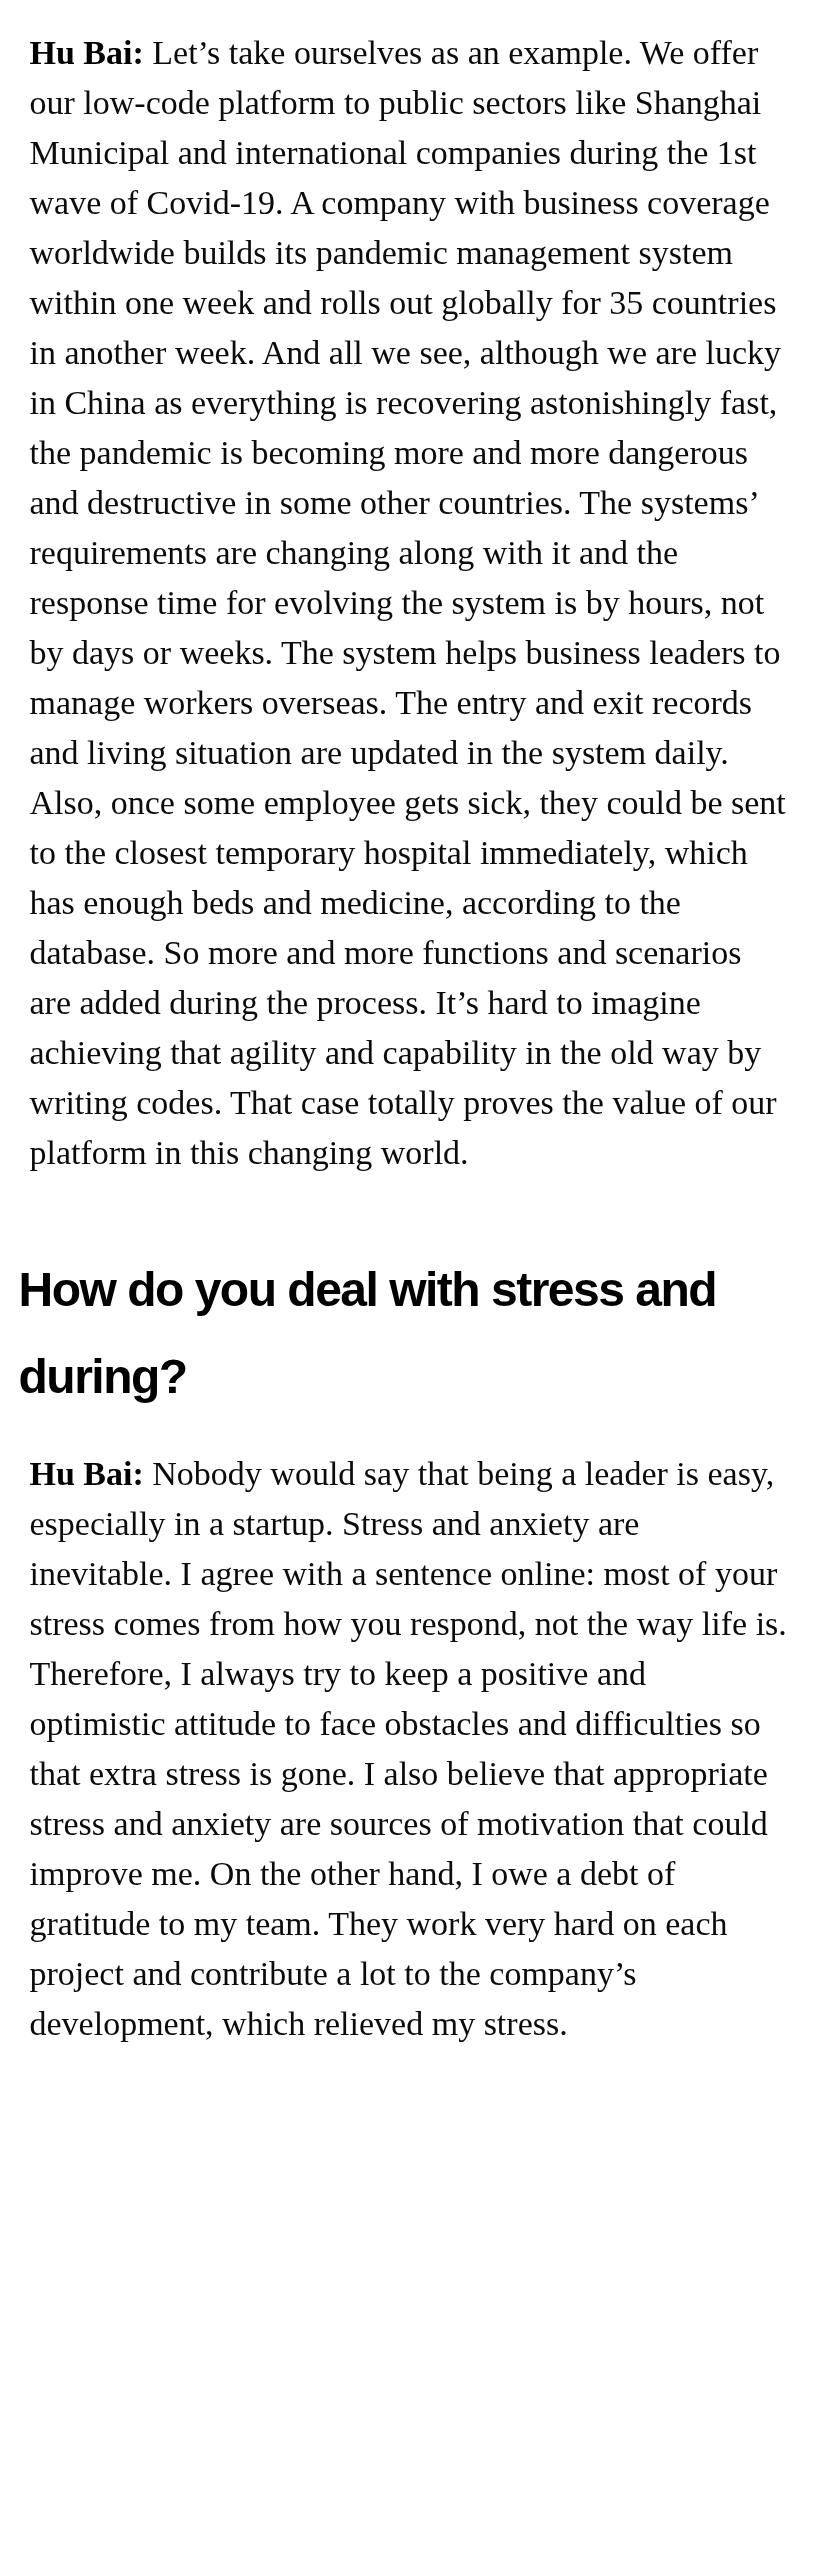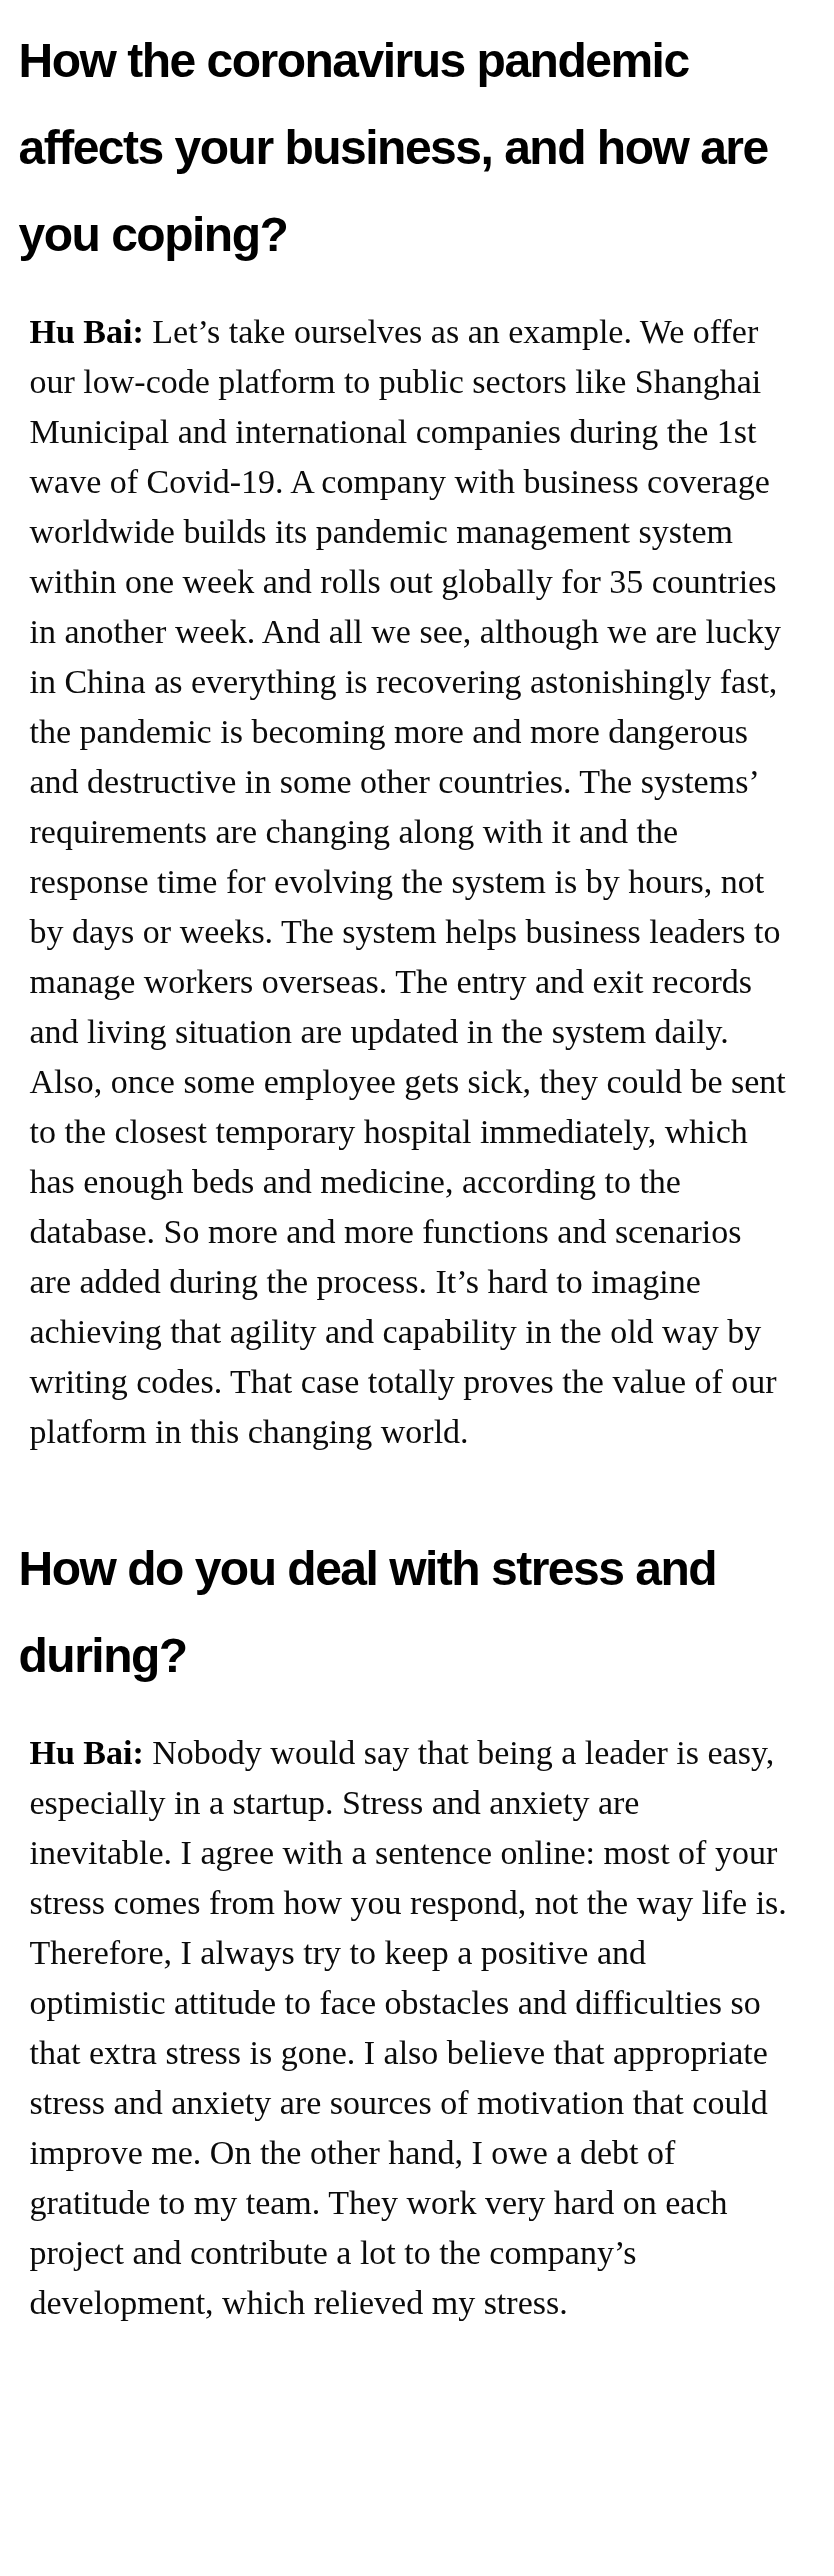--- a/index.html
+++ b/index.html
@@ -42,21 +42,20 @@
     font-weight: 700;
     color: #000000;
   }
 </style>
 </head>
 <body>
 
 <main class="article">
 
   <section>
-    <h2 class="q-heading">How the coronavirus pandemic affects your business, and how are you coping?</h2>
     <p class="answer">
       <strong class="speaker">Hu Bai:</strong>
       <span>Let’s take ourselves as an example. We offer our low-code platform to public sectors like Shanghai Municipal and international companies during the 1st wave of Covid-19. A company with business coverage worldwide builds its pandemic management system within one week and rolls out globally for 35 countries in another week. And all we see, although we are lucky in China as everything is recovering astonishingly fast, the pandemic is becoming more and more dangerous and destructive in some other countries. The systems’ requirements are changing along with it and the response time for evolving the system is by hours, not by days or weeks. The system helps business leaders to manage workers overseas. The entry and exit records and living situation are updated in the system daily. Also, once some employee gets sick, they could be sent to the closest temporary hospital immediately, which has enough beds and medicine, according to the database. So more and more functions and scenarios are added during the process. It’s hard to imagine achieving that agility and capability in the old way by writing codes. That case totally proves the value of our platform in this changing world.</span>
     </p>
   </section>
 
   <section>
     <h2 class="q-heading second">How do you deal with stress and during?</h2>
     <p class="answer">
       <strong class="speaker">Hu Bai:</strong>

